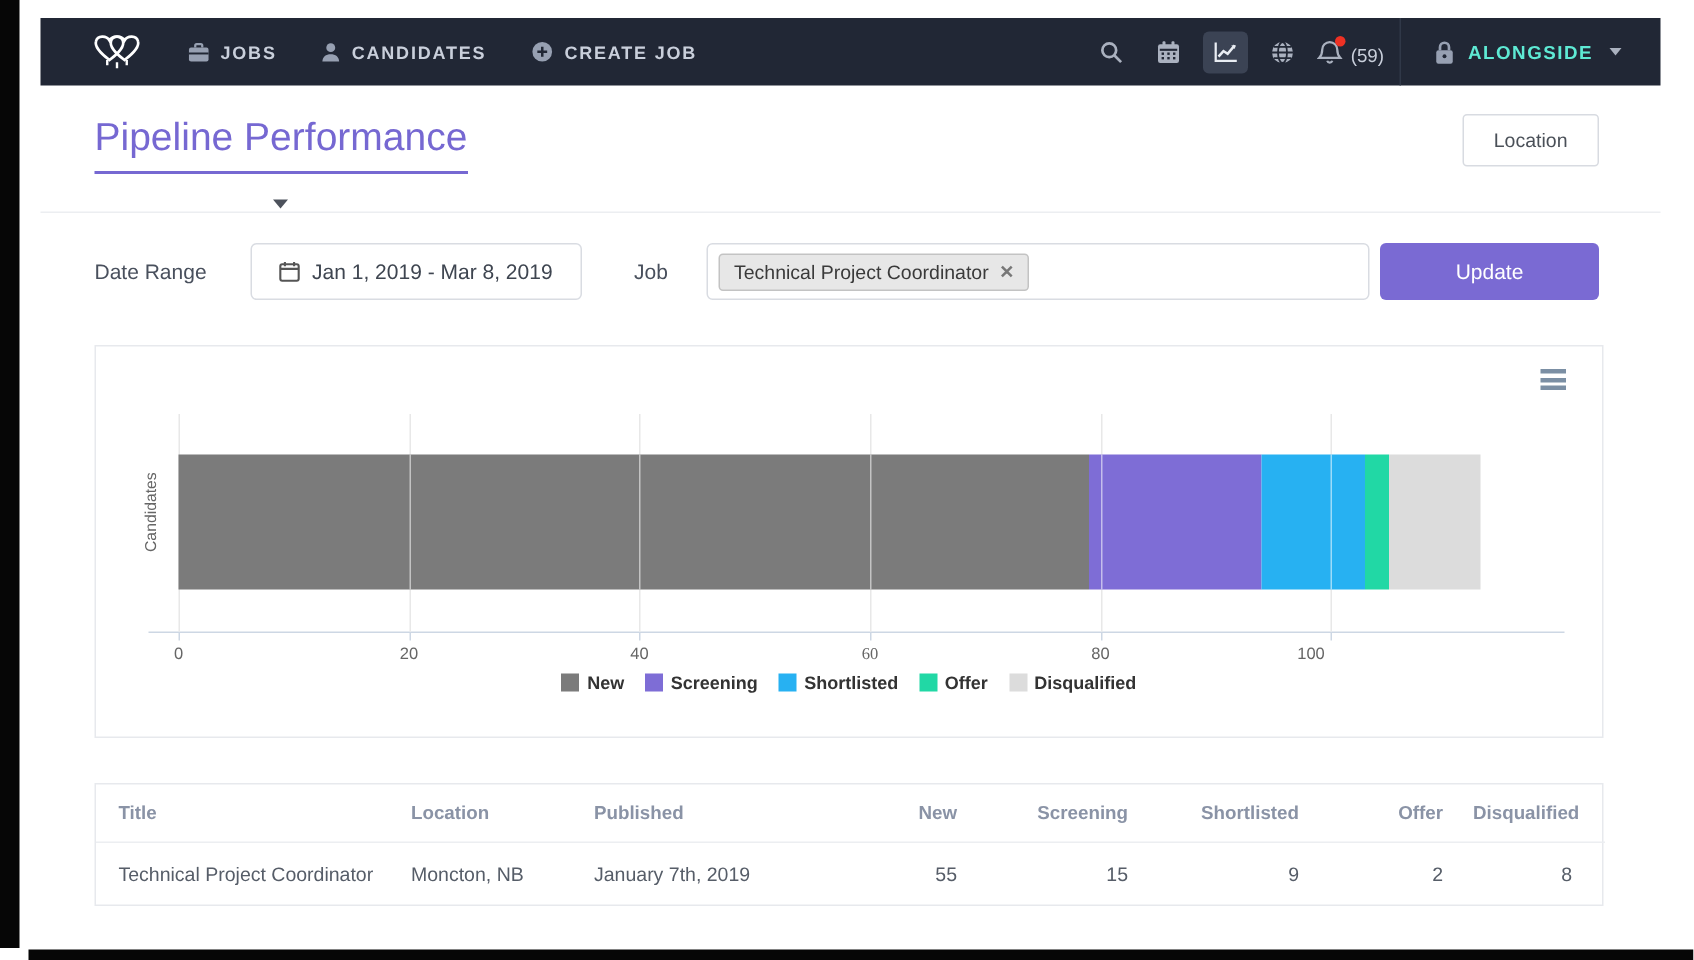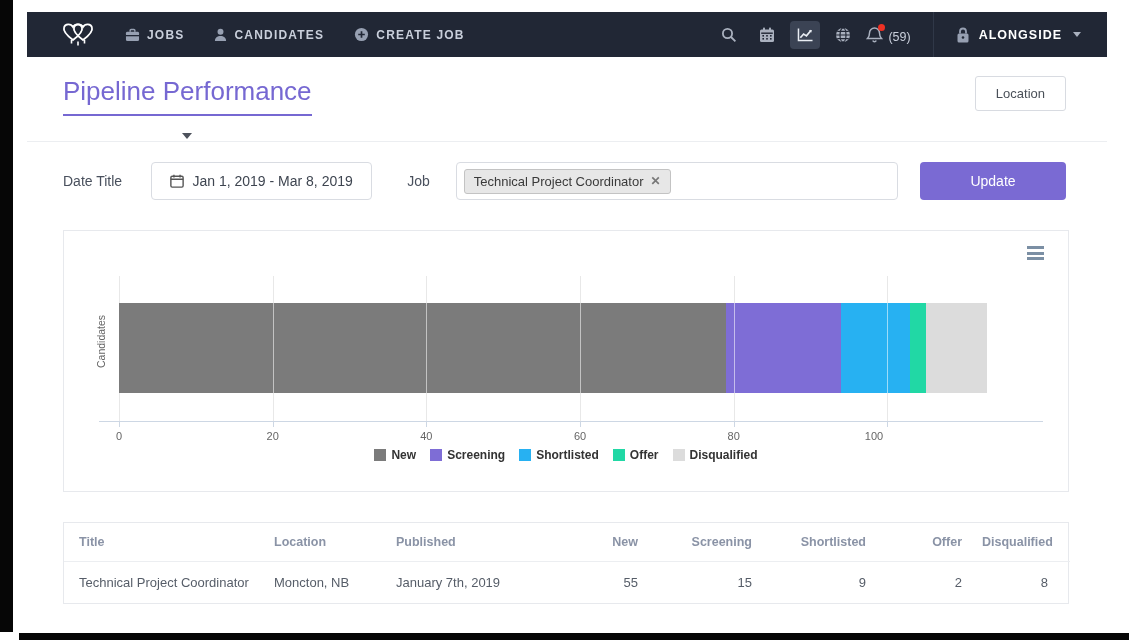--- a/index.html
+++ b/index.html
@@ -22,21 +22,21 @@
   .nav-icon { width:30px; height:28px; display:flex; align-items:center; justify-content:center;
               margin:0 4px; border-radius:4px; cursor:pointer; }
   .nav-icon.active { background:#3b4354; }
   .notif { display:flex; align-items:flex-end; margin:0 10px 0 4px; cursor:pointer; }
   .bell-wrap { position:relative; width:18px; height:18px; }
   .bell-dot { position:absolute; top:-2px; right:-1px; width:7px; height:7px; border-radius:50%;
               background:#ee3124; }
   .notif-count { font-size:12.5px; color:#c9cfdb; margin-left:4px; }
   .account { display:flex; align-items:center; gap:9px; height:100%; padding:0 26px 0 22px;
              border-left:1px solid #303848; font-size:12.5px; font-weight:bold; letter-spacing:1px;
-             color:#ffffff; cursor:pointer;margin-left:12px; }
+             color:#5eead4; cursor:pointer; }
   .chev { width:0; height:0; border-left:4px solid transparent; border-right:4px solid transparent;
           border-top:5px solid #aab1bf; margin-left:2px; }
 
   
   .page-head { position:absolute; left:63px; top:76px; width:1003px; display:flex;
                justify-content:space-between; align-items:flex-start; }
   .title-wrap { display:flex; align-items:center; gap:13px; cursor:pointer;flex-direction:column; }
   .page-title { font-size:26px; color:#7668d2; font-weight:normal;
                 border-bottom:2px solid #7668d2; padding-bottom:7px; }
   .title-caret { width:0; height:0; border-left:5px solid transparent; border-right:5px solid transparent;
@@ -196,21 +196,21 @@
     <div class="title-wrap">
       <h1 class="page-title">Pipeline Performance</h1>
       <span class="title-caret"></span>
     </div>
     <button class="btn-download">Location</button>
   </div>
 
   <div class="filter-divider"></div>
 
   <div class="filters">
-    <span class="filter-label">Date Title</span>
+    <span class="filter-label">Date Range</span>
     <div class="date-input">
       <svg width="14" height="14" viewBox="0 0 16 16">
         <rect x="1" y="2.5" width="14" height="12.5" rx="1.5" stroke="#555" stroke-width="1.6" fill="none"></rect>
         <path d="M4.5 0.8 V4 M11.5 0.8 V4 M1 6 H15" stroke="#555" stroke-width="1.6"></path>
       </svg>
       <span>Jan 1, 2019 - Mar 8, 2019</span>
     </div>
     <span class="filter-label job-label">Job</span>
     <div class="job-input">
       <span class="chip">
@@ -234,21 +234,21 @@
         <div class="tick-mark" style="left: 0px;"></div>
         <div class="tick-label" style="left: 0px;">0</div>
         <div class="gridline" style="left: 153.667px;"></div>
         <div class="tick-mark" style="left: 153.667px;"></div>
         <div class="tick-label" style="left: 153.667px;">20</div>
         <div class="gridline" style="left: 307.333px;"></div>
         <div class="tick-mark" style="left: 307.333px;"></div>
         <div class="tick-label" style="left: 307.333px;">40</div>
         <div class="gridline" style="left: 461px;"></div>
         <div class="tick-mark" style="left: 461px;"></div>
-        <div class="tick-label" style="left: 461px;">60</div>
+        <div class="tick-label" style="left: 461px; font-family: Liberation Serif, serif;">60</div>
         <div class="gridline" style="left: 614.667px;"></div>
         <div class="tick-mark" style="left: 614.667px;"></div>
         <div class="tick-label" style="left: 614.667px;">80</div>
         <div class="gridline" style="left: 768.333px;"></div>
         <div class="tick-mark" style="left: 768.333px;"></div>
         <div class="tick-label" style="left: 755px;">100</div>
         <div class="bar-track" style="width: 868.217px;">
           <div class="bar-seg" style="width: 606.983px; background: rgb(123, 123, 123);"></div>
           <div class="bar-seg" style="width: 115.25px; background: rgb(126, 109, 214);"></div>
           <div class="bar-seg" style="width: 69.15px; background: rgb(39, 177, 242);"></div>

